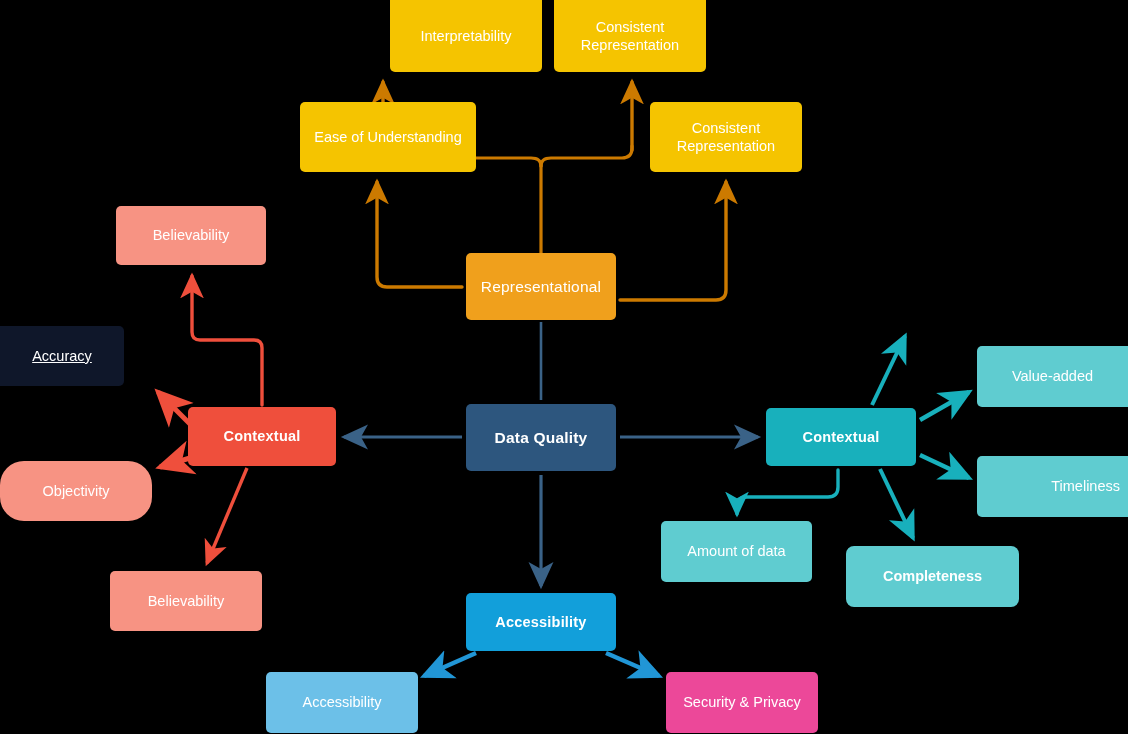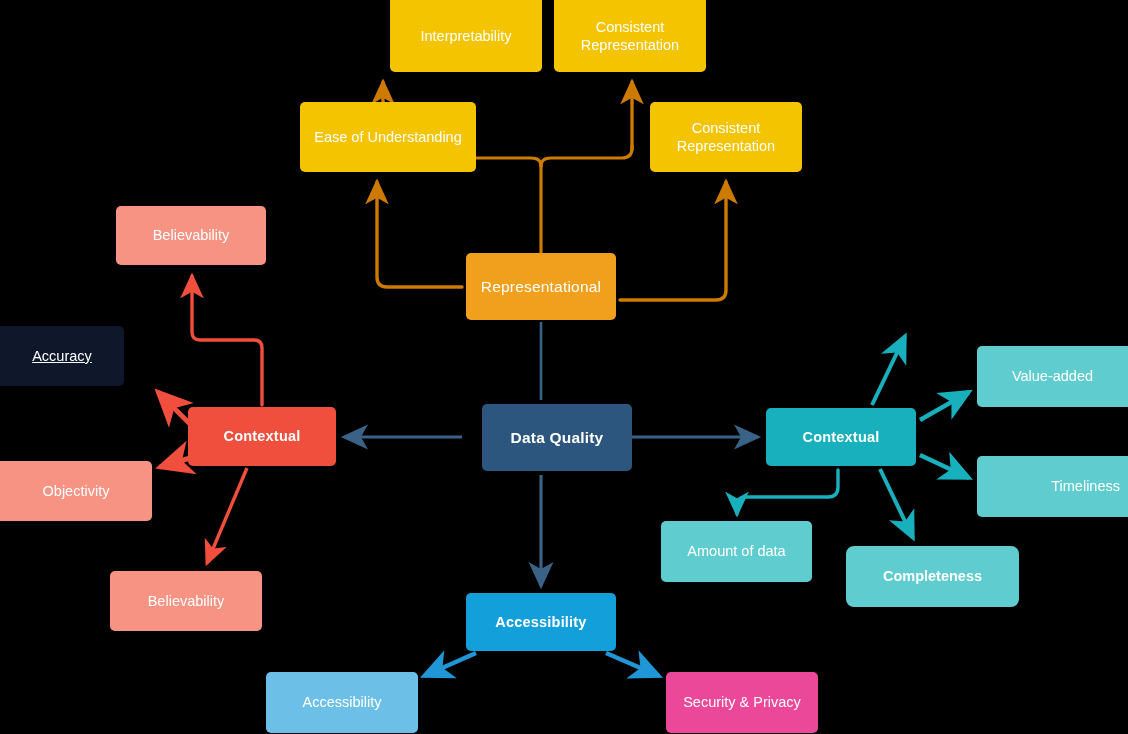--- a/index.html
+++ b/index.html
@@ -82,34 +82,34 @@
     <line x1="872" y1="405" x2="905" y2="336" stroke="#18b0bc" stroke-width="4" marker-end="url(#ah-teal)"></line>
     <line x1="920" y1="420" x2="969" y2="392" stroke="#18b0bc" stroke-width="4.4" marker-end="url(#ah-teal)"></line>
     <line x1="920" y1="455" x2="969" y2="478" stroke="#18b0bc" stroke-width="4.4" marker-end="url(#ah-teal)"></line>
     <line x1="880" y1="469" x2="913" y2="538" stroke="#18b0bc" stroke-width="4" marker-end="url(#ah-teal)"></line>
     <path d="M838,470 L838,487 Q838,497 828,497 L747,497 Q737,497 737,507 L737,514" fill="none" stroke="#18b0bc" stroke-width="3.4" stroke-linecap="round" marker-end="url(#ah-teal)"></path>
 
     <line x1="476" y1="653" x2="424" y2="676" stroke="#2196d6" stroke-width="4.4" marker-end="url(#ah-blue)"></line>
     <line x1="606" y1="653" x2="659" y2="676" stroke="#2196d6" stroke-width="4.4" marker-end="url(#ah-blue)"></line>
   </svg>
 
-  <div class="node hub big" style="left:466px;top:404px;width:150px;height:67px;background:#2d567e;margin-left:16px;">
+  <div class="node hub big" style="left:466px;top:404px;width:150px;height:67px;background:#2d567e;">
     <span class="lbl">Data Quality</span>
   </div>
 
   <div class="node hub" style="left:188px;top:407px;width:148px;height:59px;background:#ef4f3c;">
     <span class="lbl">Contextual</span>
   </div>
   <div class="node leaf" style="left:116px;top:206px;width:150px;height:59px;background:#f79383;">
     <span class="lbl">Believability</span>
   </div>
   <div class="node leaf" style="left:0px;top:326px;width:124px;height:60px;background:#0f172a;border-top-left-radius:0;border-bottom-left-radius:0;text-decoration:underline;">
     <span class="lbl">Accuracy</span>
   </div>
-  <div class="node leaf" style="left:0px;top:461px;width:152px;height:60px;background:#f79383;border-top-left-radius:0;border-bottom-left-radius:0;">
+  <div class="node leaf" style="left:0px;top:461px;width:152px;height:60px;background:#f79383;border-top-left-radius:0;border-bottom-left-radius:0;border-radius:24px;">
     <span class="lbl">Objectivity</span>
   </div>
   <div class="node leaf" style="left:110px;top:571px;width:152px;height:60px;background:#f79383;">
     <span class="lbl">Believability</span>
   </div>
 
   <div class="node hub" style="left:466px;top:253px;width:150px;height:67px;background:#f0a01c;font-weight:normal;font-size:15.5px;">
     <span class="lbl">Representational</span>
   </div>
   <div class="node leaf" style="left:390px;top:0px;width:152px;height:72px;background:#f5c400;border-top-left-radius:0;border-top-right-radius:0;">

